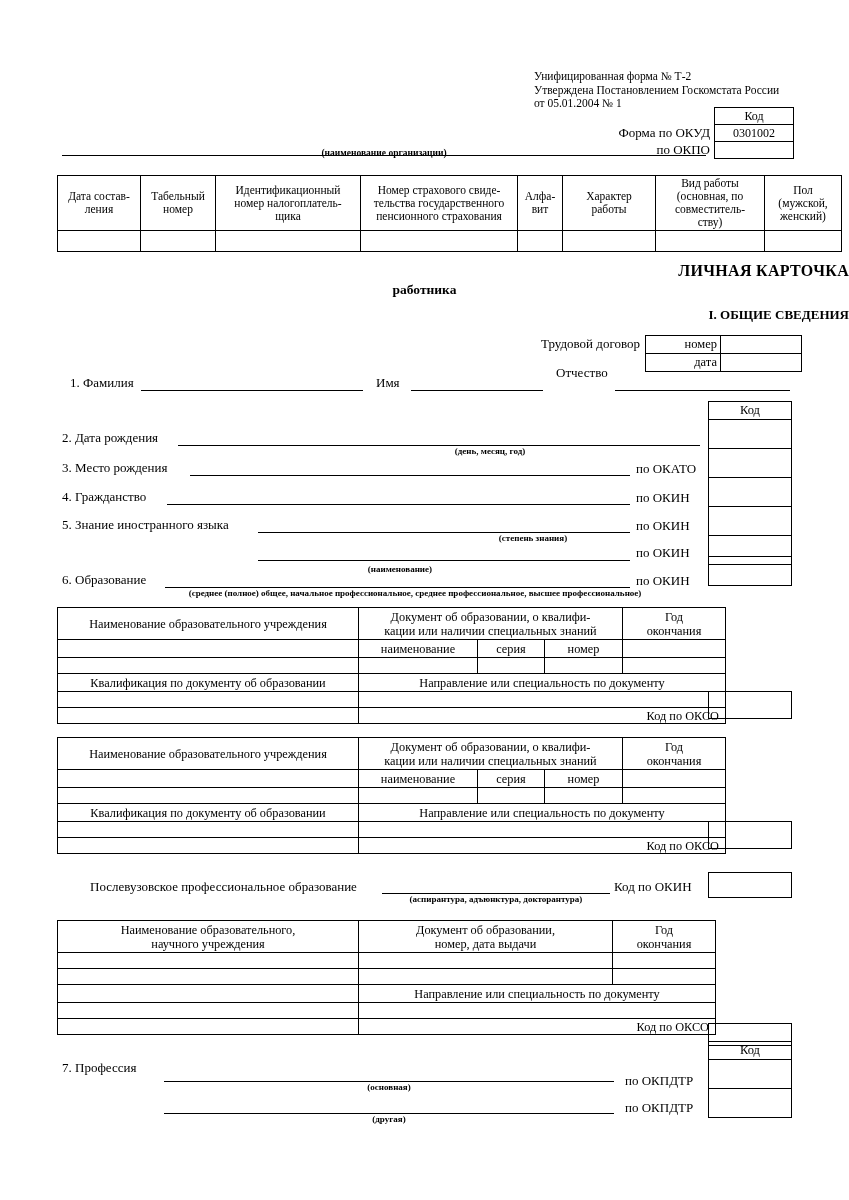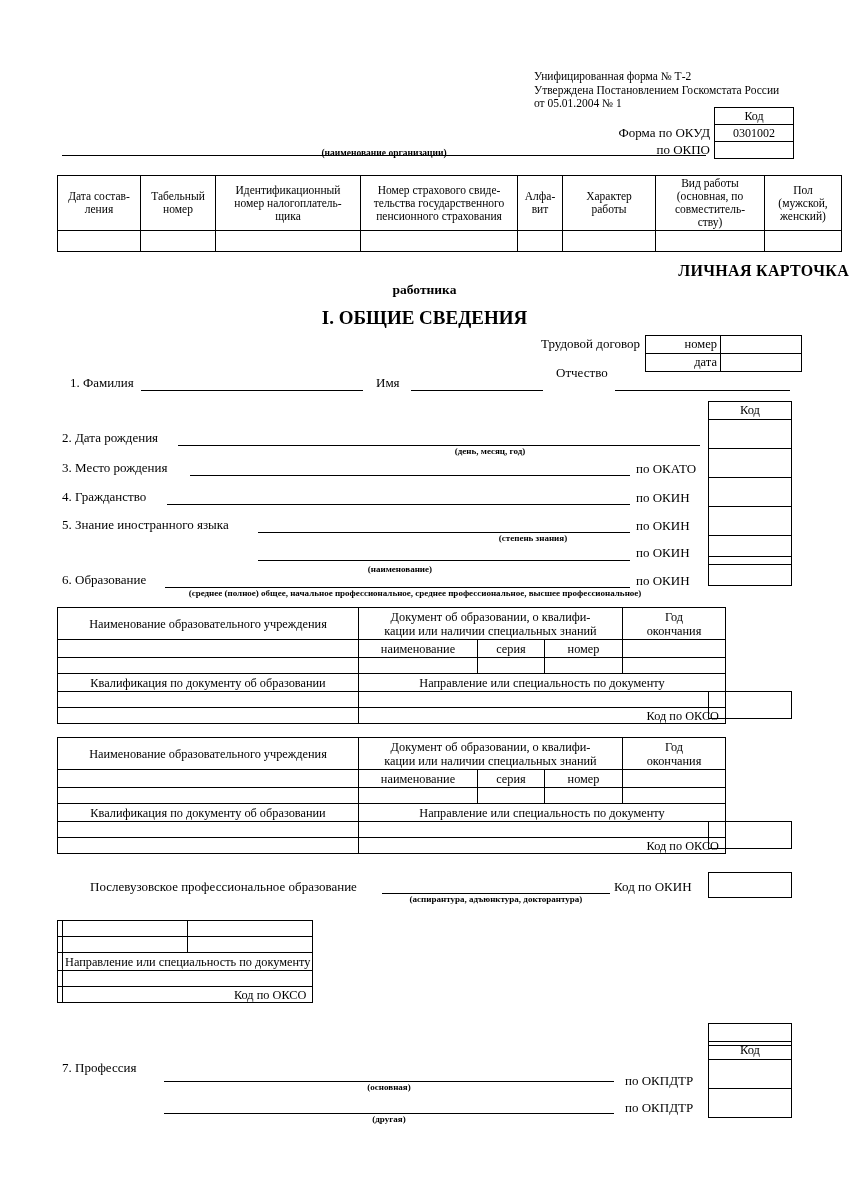--- a/index.html
+++ b/index.html
@@ -81,22 +81,22 @@
     font-size: 16px; font-weight: bold;
     letter-spacing: 0.3px;
   }
   .title2 {
     left: 0; top: 282px; width: 849px;
     text-align: center;
     font-size: 13.5px; font-weight: bold;
   }
   .title3 {
     left: 0; top: 307px; width: 849px;
-    text-align: center;
-    font-size: 19px; font-weight: bold;
+    text-align: right;
+    font-size: 13px; font-weight: bold;
   }
 
   
   .tc-label {
     left: 400px; top: 336px; width: 240px;
     text-align: right; font-size: 13px;
   }
   .tc-table {
     left: 645px; top: 335px;
     border-collapse: collapse;
@@ -443,20 +443,34 @@
   <table class="abs code-box" style="left:708px; top:872px;">
     <tbody>
         <tr>
           <td style="height:22px"></td>
         </tr>
   </tbody>
     </table>
 
   <table class="abs edu-table" style="left:57px; top:920px;">
     <tbody>
+        <tr>
+      <td class="r-hd" style="width:296px">
+            <div>Наименование образовательного,</div>
+            <div>научного учреждения</div>
+          </td>
+      <td class="r-hd" style="width:249px">
+            <div>Документ об образовании,</div>
+            <div>номер, дата выдачи</div>
+          </td>
+      <td class="r-hd" style="width:98px">
+            <div>Год</div>
+            <div>окончания</div>
+          </td>
+    </tr>
     <tr>
       <td class="r-empty"></td>
       <td class="r-empty"></td>
       <td class="r-empty"></td>
     </tr>
     <tr>
       <td class="r-empty"></td>
       <td class="r-empty"></td>
       <td class="r-empty"></td>
     </tr>

